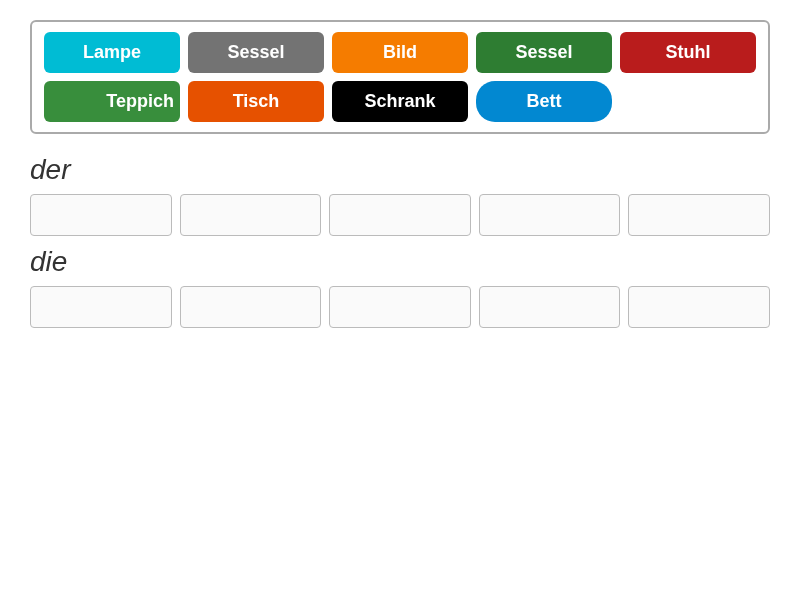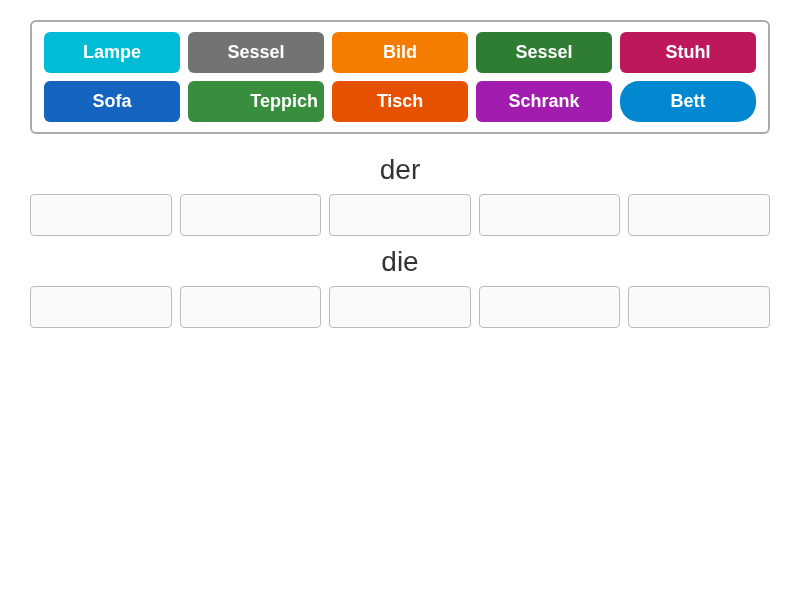--- a/index.html
+++ b/index.html
@@ -44,33 +44,33 @@
       color: #fff;
       font-size: 18px;
       font-weight: bold;
       cursor: grab;
     }
 
     .tile-cyan    { background: #00bcd4; }
     .tile-red     { background: #737373; }
     .tile-orange  { background: #f57c00; }
     .tile-dkgreen { background: #2e7d32; }
-    .tile-purple  { background: #be185d; }
+    .tile-purple  { background: #b91c1c; }
     .tile-blue    { background: #1565c0; }
     .tile-green   { background: #388e3c; text-align: right; }
     .tile-orange2 { background: #e65100; text-align: center; }
-    .tile-teal    { background: #a21caf; }
+    .tile-teal    { background: #000000; }
     .tile-ltblue  { background: #0288d1; border-radius: 19px; }
 
     .section {
       width: 100%;
       display: flex;
       flex-direction: column;
-      align-items: center;
       margin-bottom: 10px;
+      font-style: italic;
     }
 
     .section-label {
       font-size: 28px;
       color: #333;
       margin-bottom: 8px;
     }
 
     .drop-row {
       display: grid;
@@ -90,21 +90,20 @@
 <body>
 
 <div class="page-container">
 
   <div class="word-bank">
   <div class="word-tile tile-cyan" draggable="true">Lampe</div>
       <div class="word-tile tile-red" draggable="true">Sessel</div>
       <div class="word-tile tile-orange" draggable="true">Bild</div>
       <div class="word-tile tile-dkgreen" draggable="true">Sessel</div>
       <div class="word-tile tile-purple" draggable="true">Stuhl</div>
-      <div class="word-tile tile-blue" draggable="true">Sofa</div>
       <div class="word-tile tile-green" draggable="true">Teppich</div>
       <div class="word-tile tile-orange2" draggable="true">Tisch</div>
       <div class="word-tile tile-teal" draggable="true">Schrank</div>
       <div class="word-tile tile-ltblue" draggable="true">Bett</div>
     </div>
 
   <div class="section">
     <span class="section-label">der</span>
     <div class="drop-row">
       <div class="drop-box"></div>

